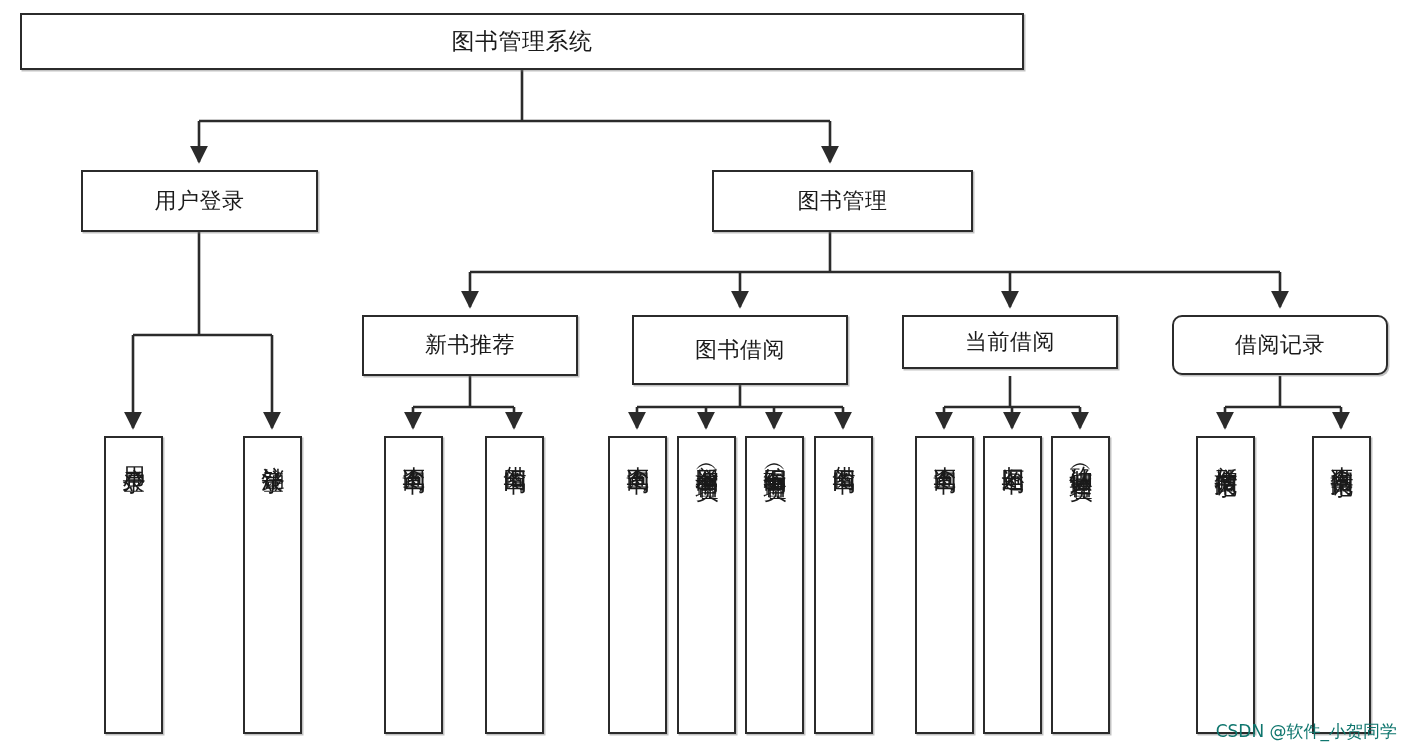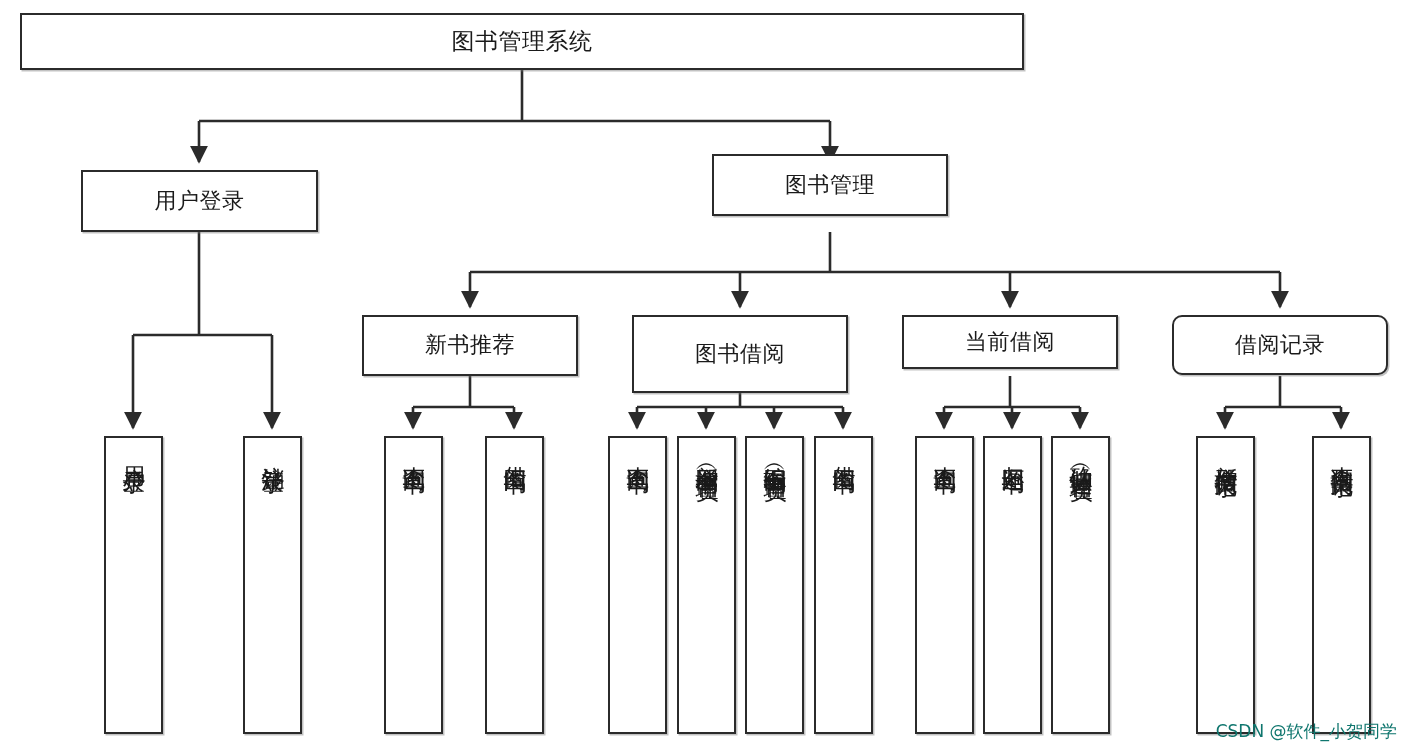--- a/index.html
+++ b/index.html
@@ -130,28 +130,28 @@
     </g>
   </svg>
 
   <div class="node horiz root" style="left:20px; top:13px; width:1004px; height:57px;">
     <span class="node-label">图书管理系统</span>
   </div>
 
   <div class="node horiz" style="left:81px; top:170px; width:237px; height:62px;">
     <span class="node-label">用户登录</span>
   </div>
-  <div class="node horiz" style="left:712px; top:154px; width:236px; height:62px;">
+  <div class="node horiz" style="left:712px; top:170px; width:261px; height:62px;">
     <span class="node-label">图书管理</span>
   </div>
 
   <div class="node horiz" style="left:362px; top:315px; width:216px; height:61px;">
     <span class="node-label">新书推荐</span>
   </div>
-  <div class="node horiz" style="left:632px; top:315px; width:216px; height:78px;">
+  <div class="node horiz" style="left:632px; top:315px; width:216px; height:70px;">
     <span class="node-label">图书借阅</span>
   </div>
   <div class="node horiz" style="left:902px; top:315px; width:216px; height:54px;">
     <span class="node-label">当前借阅</span>
   </div>
   <div class="node horiz" style="left:1172px; top:315px; width:216px; height:60px;border-radius:10px;">
     <span class="node-label">借阅记录</span>
   </div>
 
   <div class="node vert" style="left:104px; top:436px; width:59px; height:298px;">

